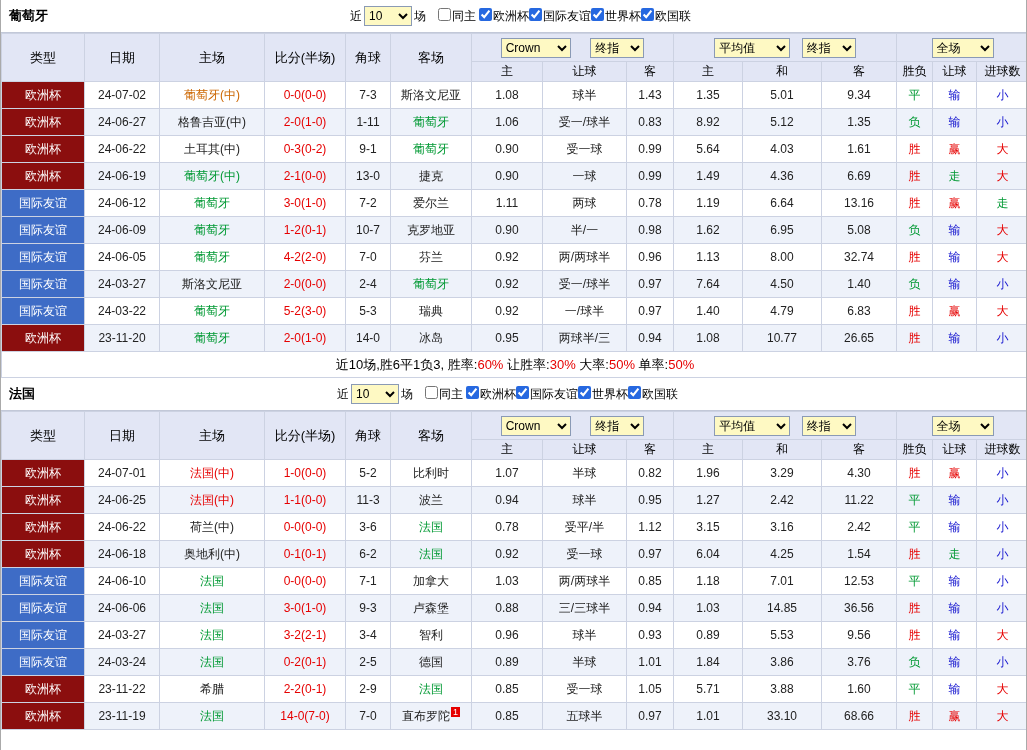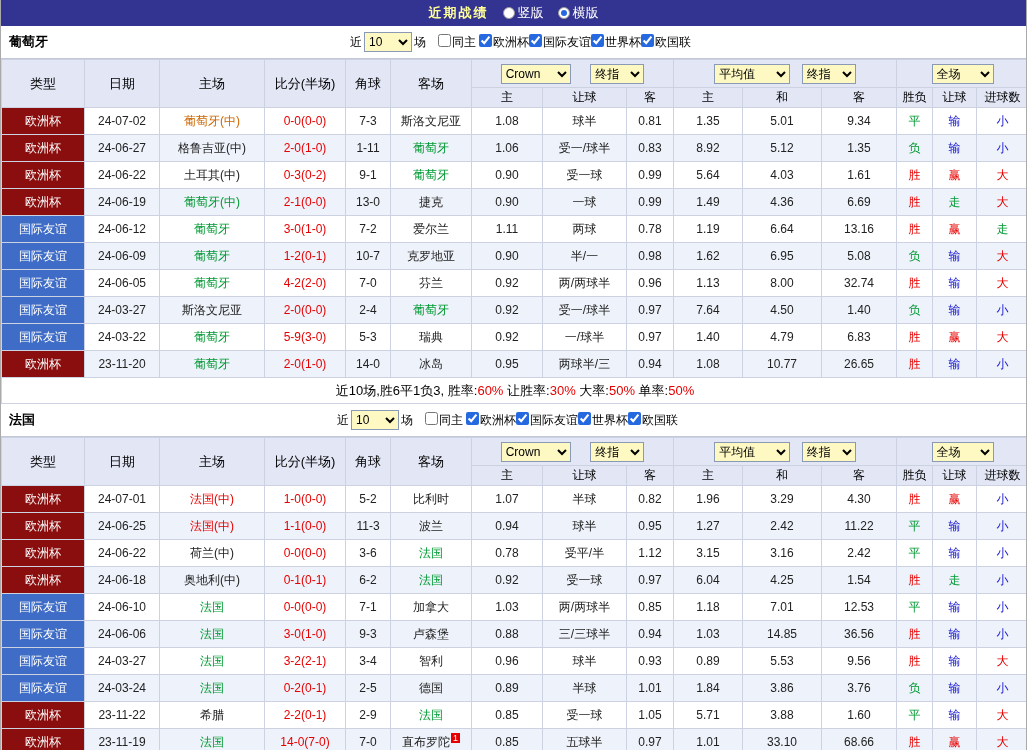--- a/index.html
+++ b/index.html
@@ -32,31 +32,20 @@
   .score{color:#e60000}
   .c-g{color:#009933}.c-b{color:#1313cf}.c-rd{color:#e60000}.c-o{color:#cc6600}.c-k{color:#222}
   sup.badge{color:#fff;background:#e60000;font-size:9px;line-height:10px;padding:0 2px;margin-left:1px}
   tfoot td{height:25px;font-size:13px;background:#fff;color:#000}
 </style>
 </head>
 <body>
 
 <div class="wrap">
 
-  <div class="topbar">
-    <span class="title">近期战绩</span>
-    <label class="radio-label">
-      <input type="radio" name="layout" class="rad" style="">
-      <span>竖版</span>
-    </label>
-    <label class="radio-label">
-      <input type="radio" name="layout" class="rad" checked="" style="">
-      <span>横版</span>
-    </label>
-  </div>
 
   <div class="sec-head">
     <span class="team">葡萄牙</span>
     <div class="sec-controls">
       <span class="lbl">近</span>
       <select class="sel-count"><option>10</option></select>
       <span class="lbl">场</span>
       <label class="chk-label gap">
         <input type="checkbox" class="chk" style="">
         <span>同主</span>
@@ -133,21 +122,21 @@
     <tbody>
         <tr>
           <td class="lg lg-euro">欧洲杯</td>
           <td>24-07-02</td>
           <td><span class="c-o">葡萄牙(中)</span></td>
           <td class="score">0-0(0-0)</td>
           <td>7-3</td>
           <td><span class="c-k">斯洛文尼亚</span></td>
           <td>1.08</td>
           <td>球半</td>
-          <td>0.81</td>
+          <td>1.43</td>
           <td>1.35</td>
           <td>5.01</td>
           <td>9.34</td>
           <td class="c-g">平</td>
           <td class="c-b">输</td>
           <td class="c-b">小</td>
         </tr>
         <tr>
           <td class="lg lg-euro">欧洲杯</td>
           <td>24-06-27</td>
@@ -264,21 +253,21 @@
           <td>4.50</td>
           <td>1.40</td>
           <td class="c-g">负</td>
           <td class="c-b">输</td>
           <td class="c-b">小</td>
         </tr>
         <tr>
           <td class="lg lg-intl">国际友谊</td>
           <td>24-03-22</td>
           <td><span class="c-g">葡萄牙</span></td>
-          <td class="score">5-9(3-0)</td>
+          <td class="score">5-2(3-0)</td>
           <td>5-3</td>
           <td><span class="c-k">瑞典</span></td>
           <td>0.92</td>
           <td>一/球半</td>
           <td>0.97</td>
           <td>1.40</td>
           <td>4.79</td>
           <td>6.83</td>
           <td class="c-rd">胜</td>
           <td class="c-rd">赢</td>

